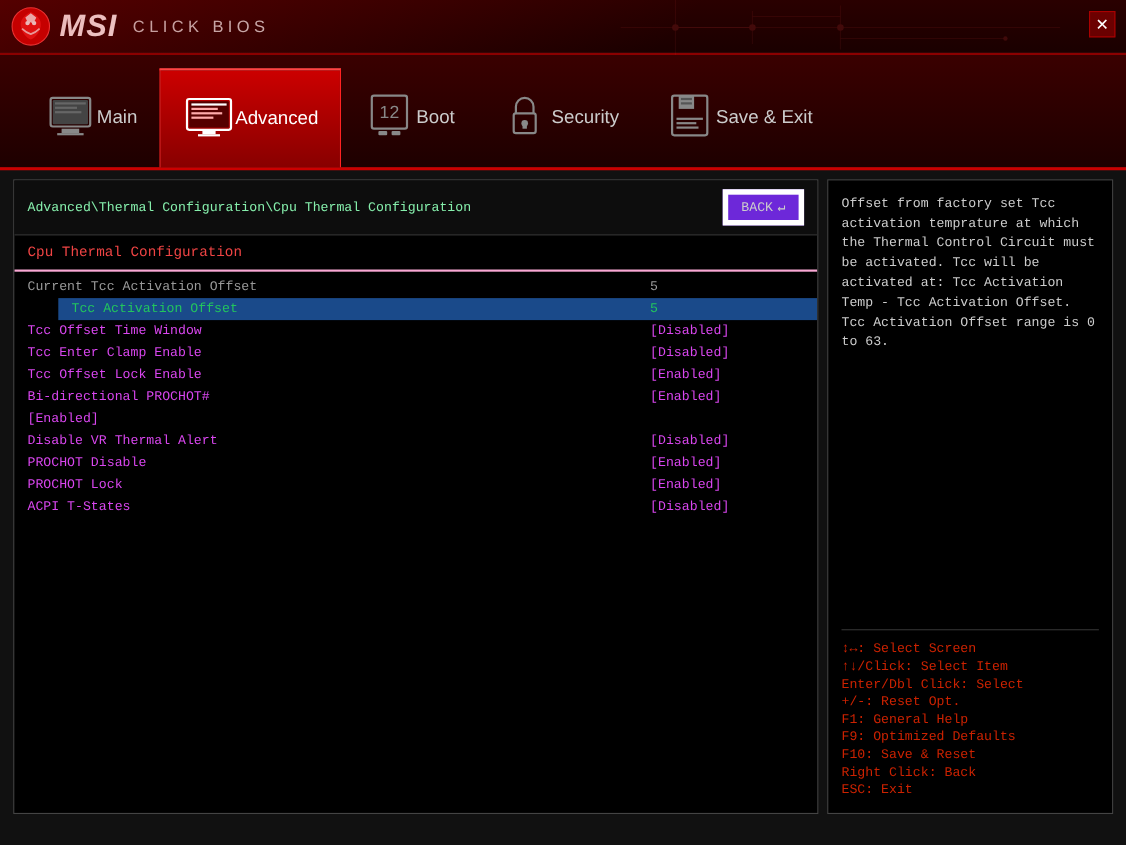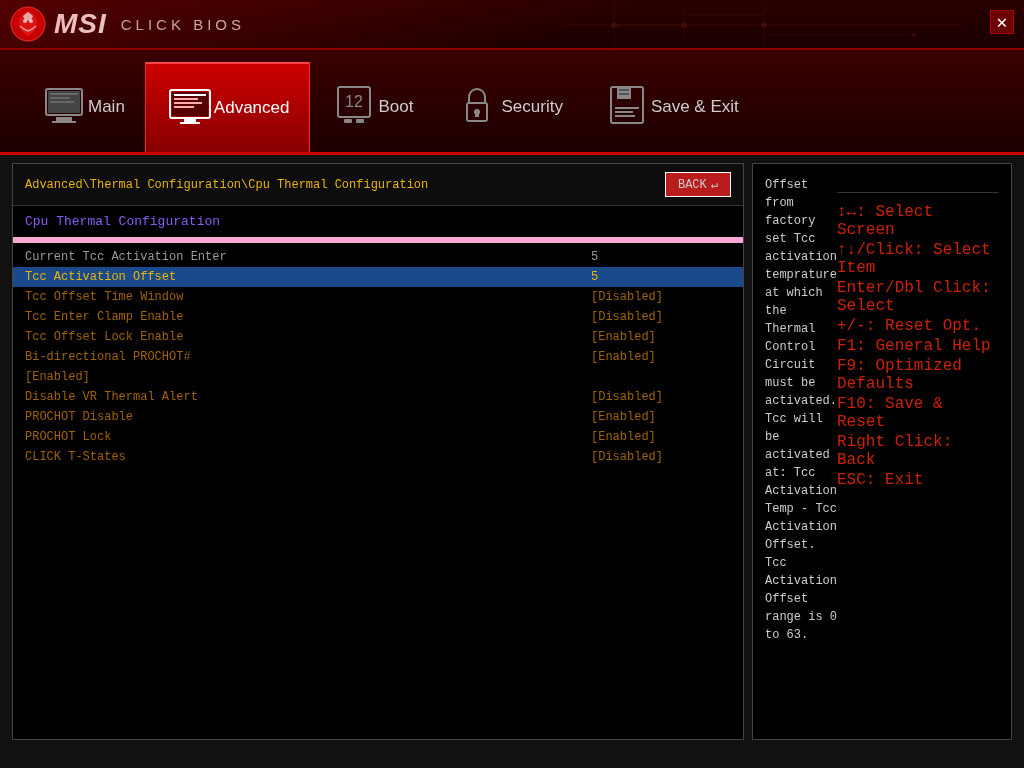--- a/index.html
+++ b/index.html
@@ -125,100 +125,101 @@
 
     #breadcrumb-bar {
       display: flex;
       align-items: center;
       justify-content: space-between;
       padding: 8px 12px;
       background: #0d0d0d;
       border-bottom: 1px solid #333;
     }
     #breadcrumb {
-      color: #eab308;
+      color: #86efac;
       font-size: 12px;
     }
     #back-button {
-      background: #b91c1c;
-      border: 1px solid #ffffff;
+      background: #6d28d9;
+      border: 5px solid #ffffff;
       color: #ccc;
       padding: 4px 12px;
       font-size: 12px;
       cursor: pointer;
       font-family: 'Courier New', monospace;
       display: flex;
       align-items: center;
       gap: 4px;
     }
 
     #section-title {
-      color: #8b5cf6;
+      color: #ef4444;
       font-size: 13px;
       padding: 8px 12px;
-      border-bottom: 6px solid #f9a8d4;
+      border-bottom: 2px solid #f9a8d4;
     }
 
     #config-table {
       flex: 1;
       overflow-y: auto;
       padding: 4px 0;
     }
 
     .config-row {
       display: flex;
       align-items: center;
       padding: 3px 12px;
-      color: #a16207;
+      color: #d946ef;
       font-size: 12px;
       cursor: pointer;
     }
     .config-row.selected {
       background: #1a4a8a;
-      color: #eab308;
+      color: #22c55e;
+      margin-left: 40px;
     }
     .config-row.header-row {
       color: #999;
       cursor: default;
     }
     .config-name {
       flex: 1;
     }
     .config-value {
       min-width: 140px;
       text-align: left;
     }
 
     
     #right-panel {
       width: 260px;
       background: #000;
       border: 1px solid #444;
       display: flex;
-      flex-direction: row;
+      flex-direction: column;
       padding: 12px;
       color: #cccccc;
       font-size: 12px;
     }
 
     #help-text {
       flex: 1;
       color: #cccccc;
       font-size: 12px;
       line-height: 1.5;
     }
 
     #keyboard-shortcuts {
       margin-top: 16px;
       border-top: 1px solid #333;
       padding-top: 10px;
     }
     .shortcut {
       color: #cc2200;
-      font-size: 16px;
+      font-size: 12px;
       margin-bottom: 2px;
     }
 
     
     #bottom-bar {
       height: 20px;
       background: #111;
       display: flex;
       align-items: center;
       padding: 0 12px;
@@ -341,21 +342,21 @@
       <button id="back-button">
         <span>BACK</span>
         <span>↵</span>
       </button>
     </div>
 
     <div id="section-title">Cpu Thermal Configuration</div>
 
     <div id="config-table">
     <div class="config-row header-row">
-          <span class="config-name">Current Tcc Activation Enter</span>
+          <span class="config-name">Current Tcc Activation Offset</span>
           <span class="config-value">5</span>
         </div>
         <div class="config-row selected">
           <span class="config-name">Tcc Activation Offset</span>
           <span class="config-value">5</span>
         </div>
         <div class="config-row">
           <span class="config-name">Tcc Offset Time Window</span>
           <span class="config-value">[Disabled]</span>
         </div>
@@ -380,21 +381,21 @@
         </div>
         <div class="config-row">
           <span class="config-name">PROCHOT Disable</span>
           <span class="config-value">[Enabled]</span>
         </div>
         <div class="config-row">
           <span class="config-name">PROCHOT Lock</span>
           <span class="config-value">[Enabled]</span>
         </div>
         <div class="config-row">
-          <span class="config-name">CLICK T-States</span>
+          <span class="config-name">ACPI T-States</span>
           <span class="config-value">[Disabled]</span>
         </div>
       </div>
 
   </div>
 
   <div id="right-panel">
     <div id="help-text">Offset from factory set Tcc activation temprature at which the Thermal Control Circuit must be activated. Tcc will be activated at: Tcc Activation Temp - Tcc Activation Offset. Tcc Activation Offset range is 0 to 63.</div>
     <div id="keyboard-shortcuts">
     <div class="shortcut">↕↔: Select Screen</div>

